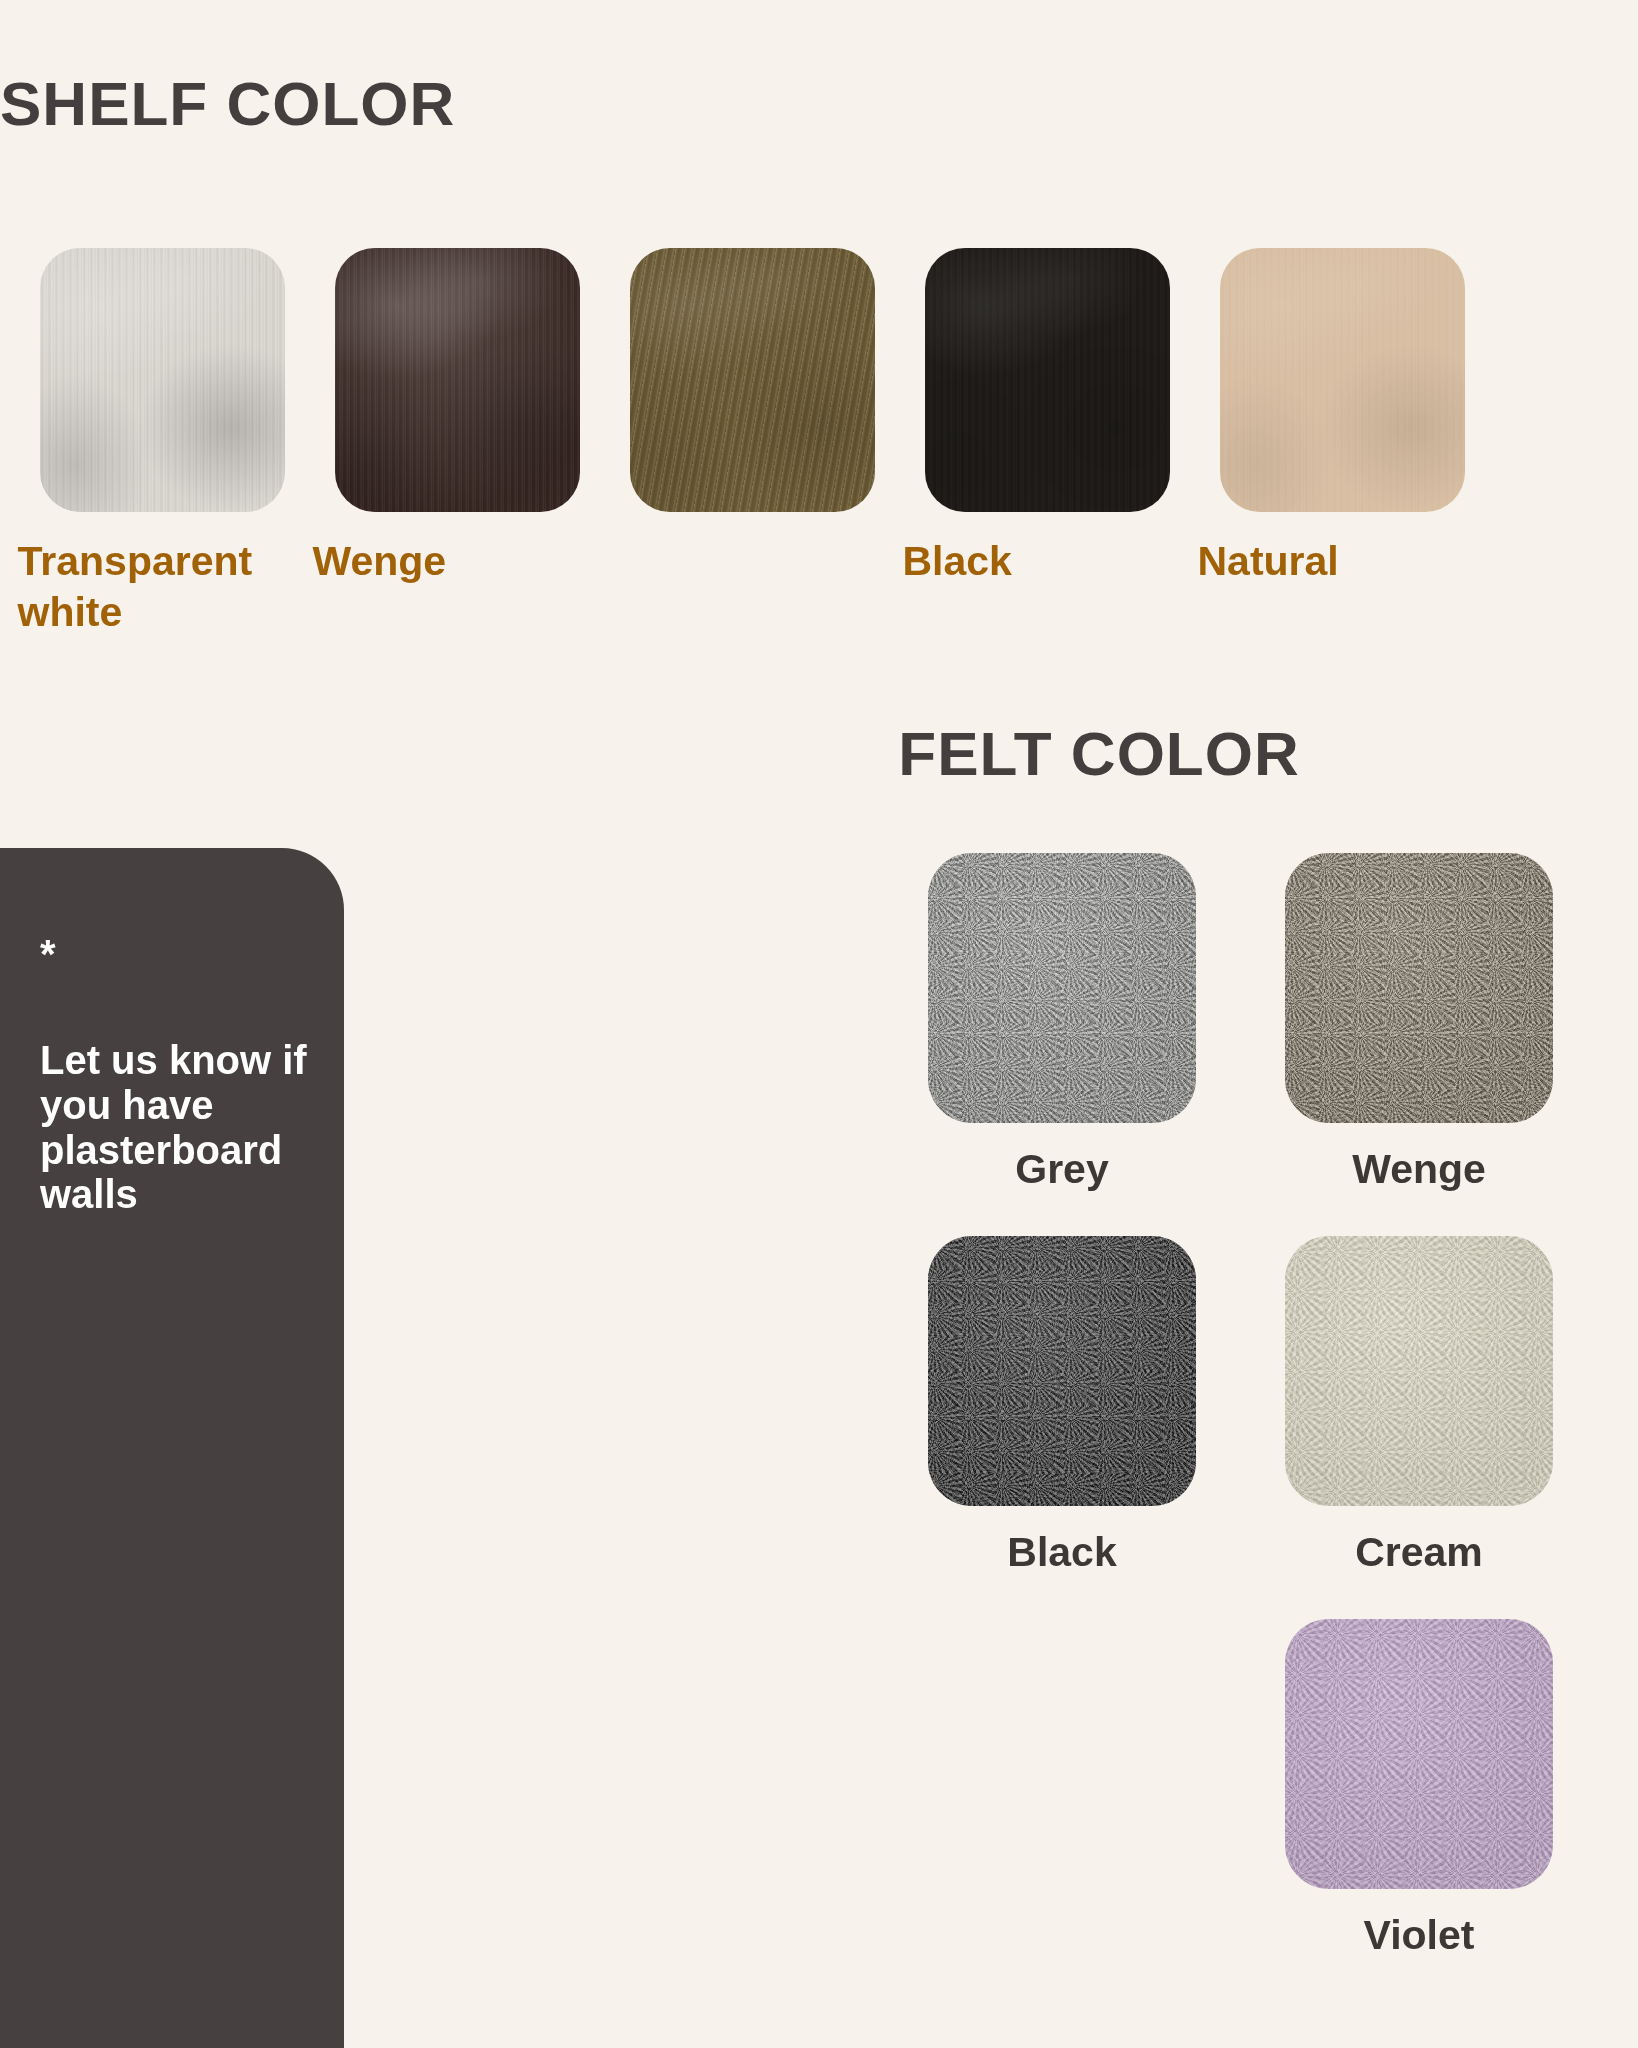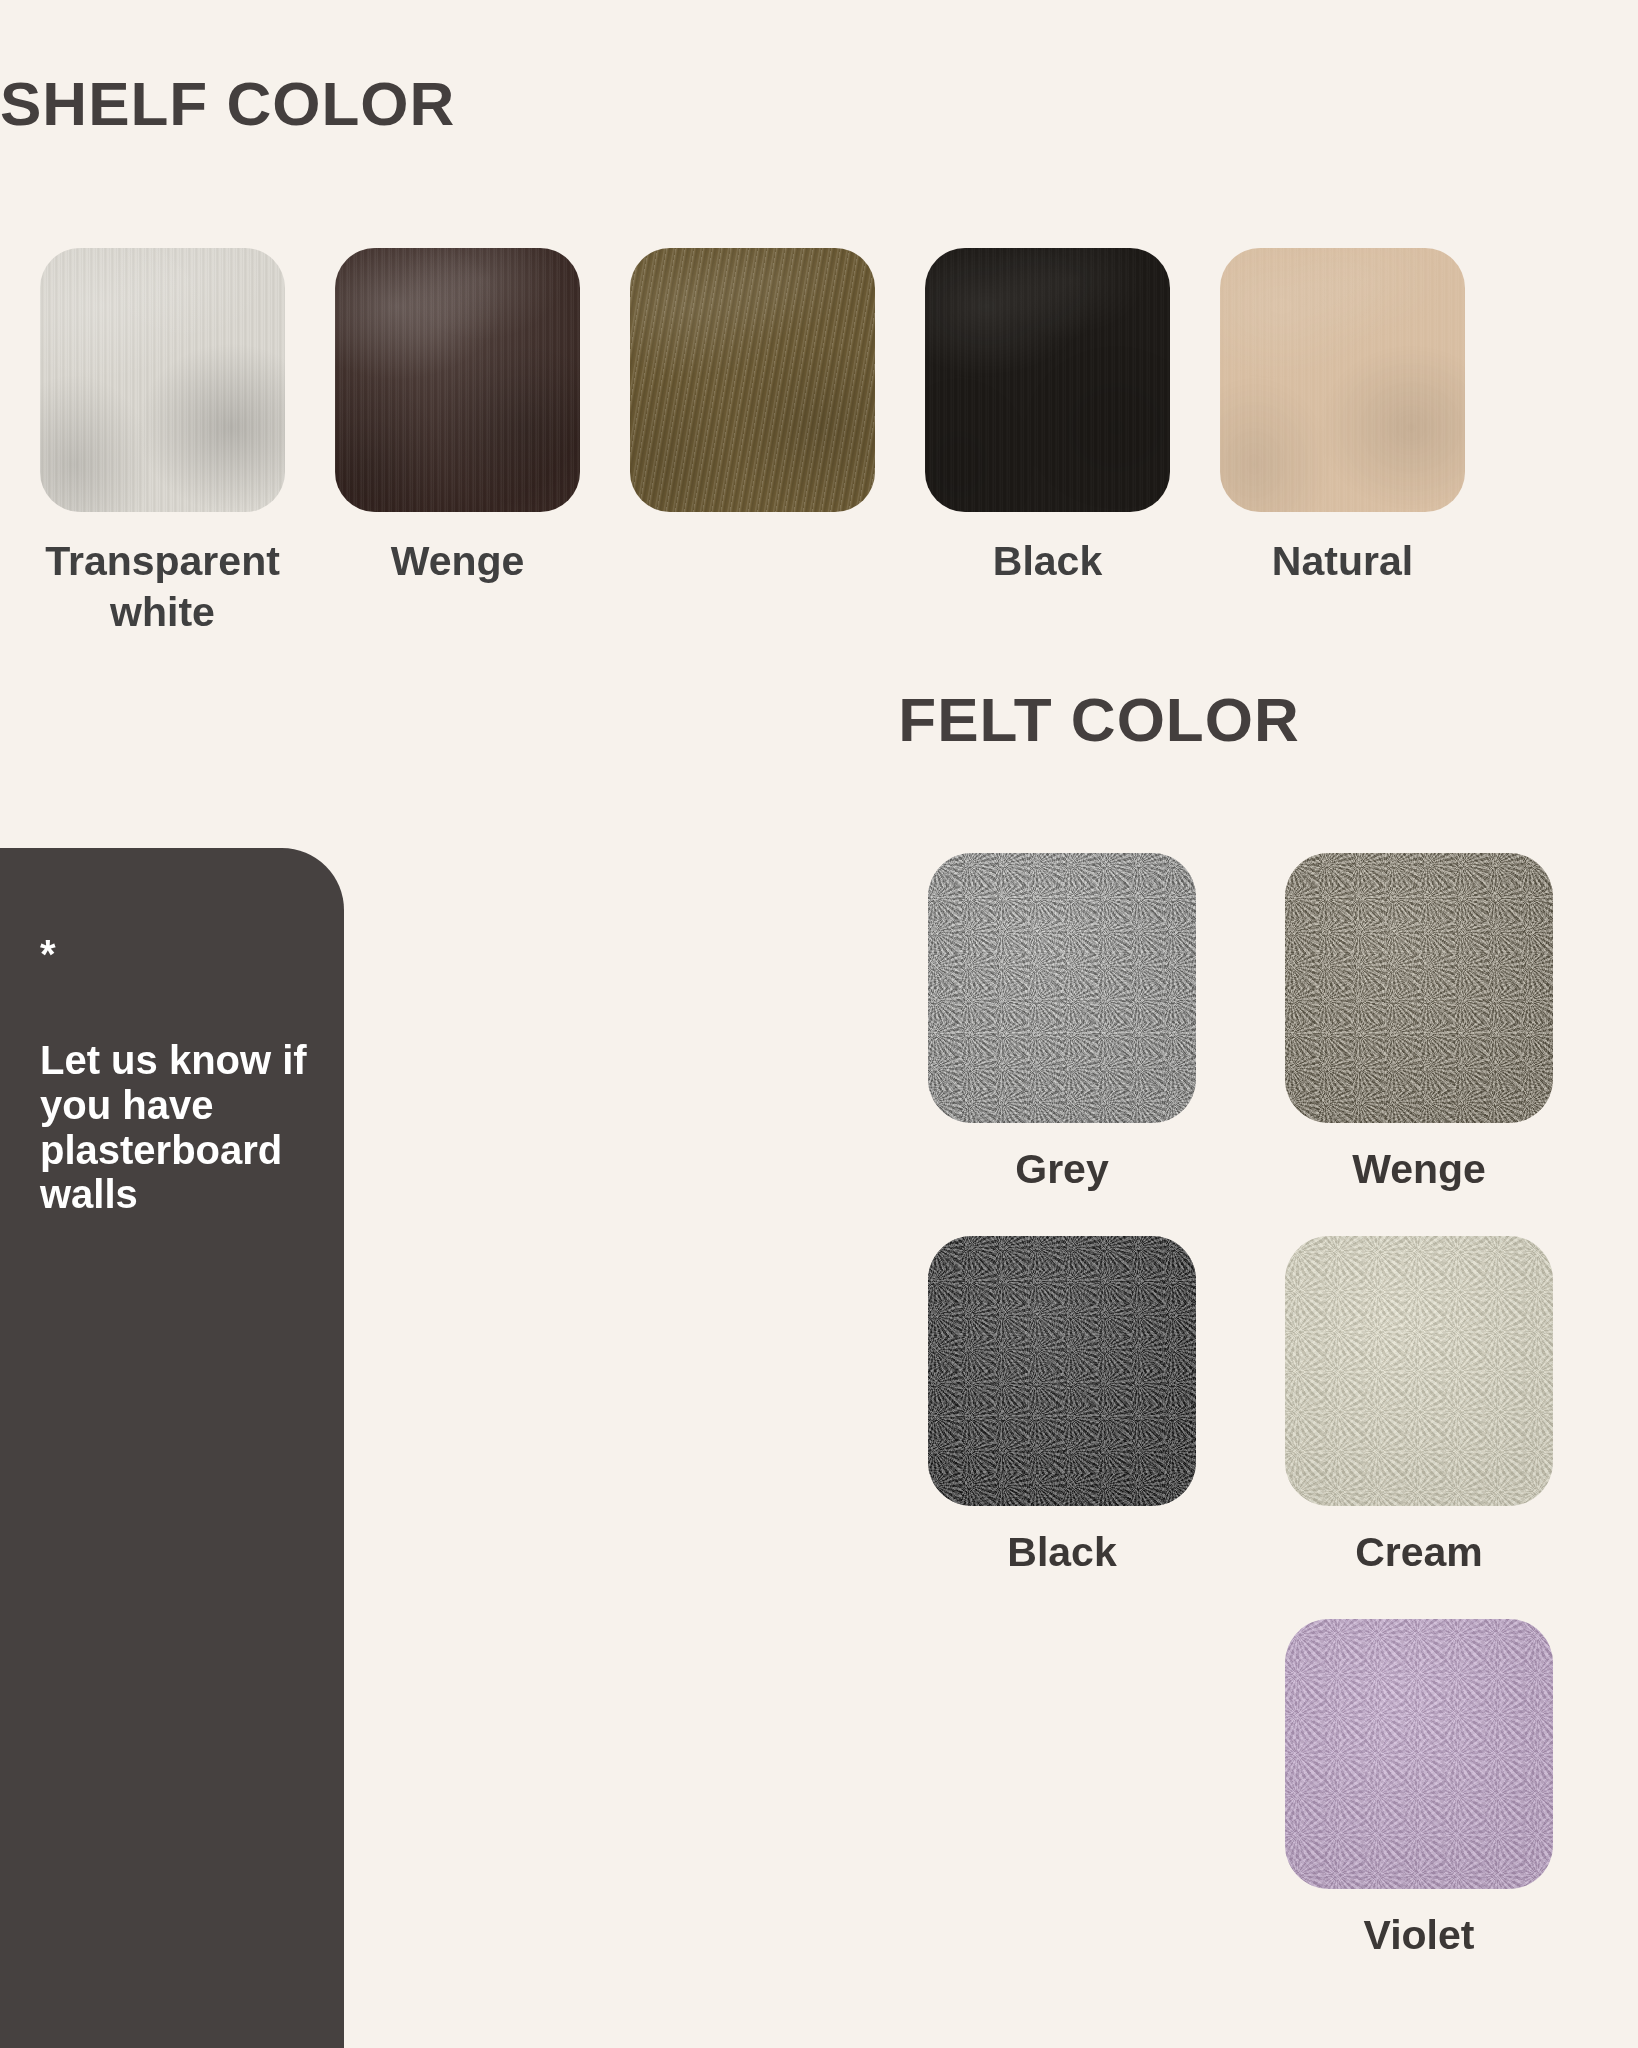--- a/index.html
+++ b/index.html
@@ -20,21 +20,21 @@
   .section-heading {
     position: absolute;
     font-size: 62px;
     font-weight: bold;
     color: #443F3E;
     letter-spacing: 1px;
     white-space: nowrap;
     margin: 0;
   }
   #shelf-heading { left: 0; width: 1638px; top: 68px; text-align: left; }
-  #felt-heading  { left: 560px; width: 1078px; top: 684px; text-align: center; }
+  #felt-heading  { left: 560px; width: 1078px; top: 718px; text-align: center; }
 
   
   .swatch-row {
     position: absolute;
     display: flex;
   }
   #shelf-row {
     left: 40px;
     top: 248px;
     width: 1560px;
@@ -51,22 +51,21 @@
     height: 264px;
     border-radius: 40px;
     position: relative;
     overflow: hidden;
     flex: none;
   }
   .swatch-label {
     margin-top: 24px;
     font-size: 41px;
     font-weight: bold;
-    color: #404040;
-    text-align: center;
+    color: #a16207;
     line-height: 1.25;
     width: 290px;
   }
 
   
   .tex {
     position: absolute;
     inset: 0;
   }
   

